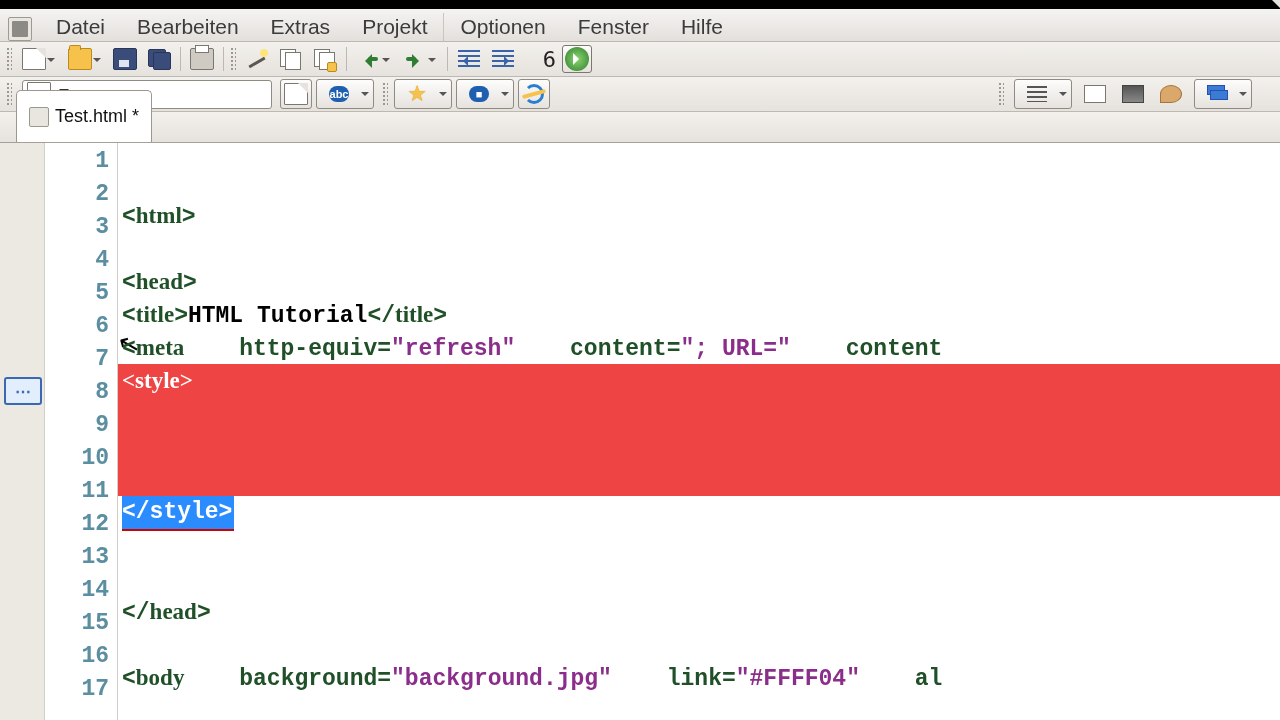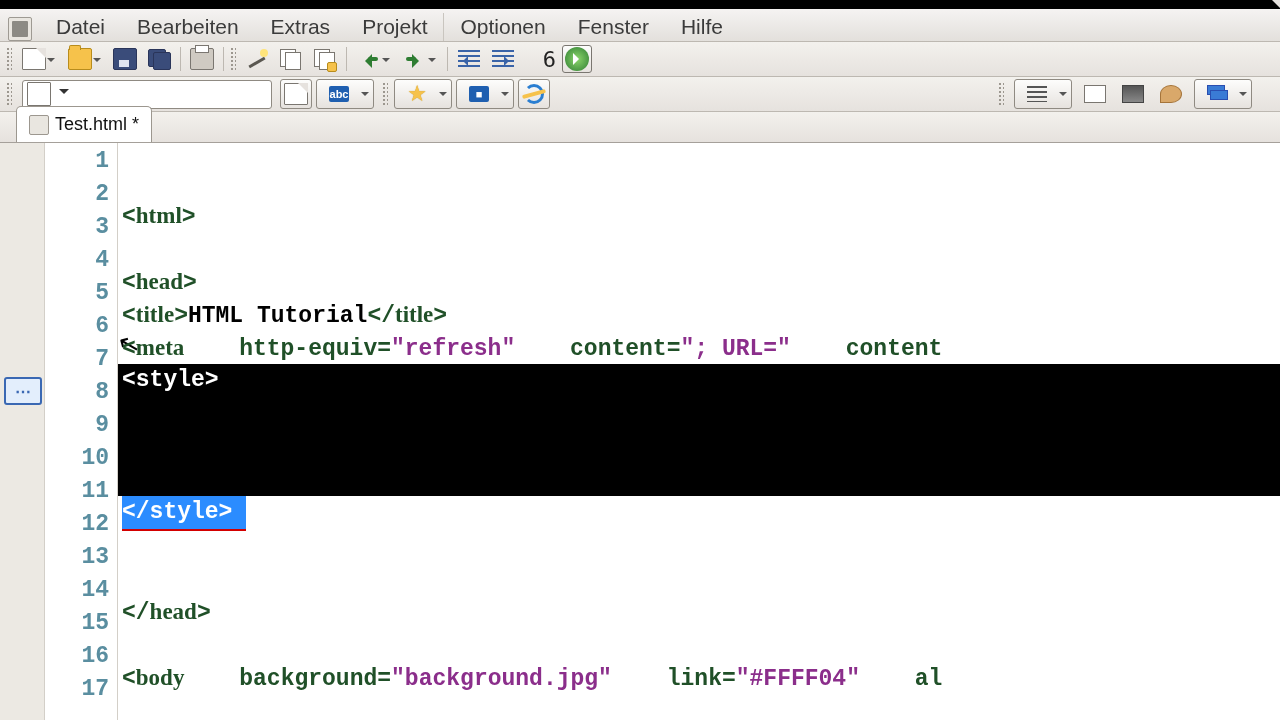--- a/index.html
+++ b/index.html
@@ -168,21 +168,21 @@
     margin: 0 6px;
   }
   .combo .ci{width:22px;height:22px;margin:0 4px;}
   .combo .ct{flex:1;font-size:20px;color:#111;}
   .combo .cd{width:18px;display:flex;align-items:center;justify-content:center;}
   .combo .cd::before{content:"";border:5px solid transparent;border-top-color:#333;}
   .box-btn{width:30px;height:28px;margin:0 2px;border:1px solid #8f8a82;border-radius:3px;background:linear-gradient(#fdfdfc,#e6e2de);display:flex;align-items:center;justify-content:center;position:relative;}
   .box-btn.with-drop{width:44px;padding-right:12px;}
   .box-btn.with-drop::after{content:"";position:absolute;right:4px;top:12px;border:4px solid transparent;border-top-color:#555;}
   .star{font-size:22px;color:#f6c24b;text-shadow:0 0 1px #b88c1c;}
-  .blue-badge{width:20px;height:16px;background:#1f5fb0;border-radius:2px;display:flex;align-items:center;justify-content:center;color:#fff;font-size:11px;font-weight:bold;}
+  .blue-badge{width:20px;height:16px;background:#1f5fb0;border-radius:8px;display:flex;align-items:center;justify-content:center;color:#fff;font-size:11px;font-weight:bold;}
   .ie{position:relative;width:24px;height:24px;}
   .ie::before{content:"";position:absolute;inset:2px;border:3px solid #2a7ed1;border-radius:50%;border-left-color:transparent;}
   .ie::after{content:"";position:absolute;left:0;right:0;top:10px;height:4px;background:#f6c24b;border-radius:2px;transform:rotate(-15deg);}
   .toolbar2 .spacer{flex:1;}
   .right-cluster{display:flex;align-items:center;gap:4px;padding-right:26px;}
   .lines-icon{width:20px;height:16px;background:repeating-linear-gradient(#555,#555 2px,transparent 2px,transparent 5px);}
   .rect-white{width:20px;height:16px;border:1px solid #7a7670;background:#fff;}
   .rect-dark{width:20px;height:16px;background:linear-gradient(#555,#888);border:1px solid #444;}
   .palette{width:20px;height:16px;border-radius:50% 50% 50% 0;background:#d9a86a;border:1px solid #a5743a;}
   .stack-icon{width:20px;height:18px;position:relative;}
@@ -196,21 +196,21 @@
     align-items:flex-end;
     height:30px;
     background:linear-gradient(#f3f1ed,#e6e2de);
     border-bottom:1px solid #a5a09a;
     padding-left:16px;
   }
   .tab{
     display:flex;
     align-items:center;
     height:27px;
-    padding:4px 12px;
+    padding:12px 12px;
     margin-right:2px;
     background:linear-gradient(#fdfdfc,#eceae6);
     border:1px solid #9c978f;
     border-bottom:none;
     border-radius:5px 5px 0 0;
     font-size:18px;
     color:#1554d1;
   }
   .tab.active{background:#fff;color:#111;}
   .tab .ti{width:18px;height:18px;background:#e9e6e0;border:1px solid #9c978f;margin-right:6px;border-radius:2px;}
@@ -275,34 +275,35 @@
     height:33px;
     font-family:"Consolas","Courier New",monospace;
     font-size:23px;
     font-weight:bold;
     line-height:33px;
     padding-left:4px;
     box-sizing:border-box;
     position:relative;
   }
   .cl.selected{
-    background:#000000;
+    background:#ef4444;
     color:#fff;
+    font-family:Liberation Serif, serif;
   }
   
   .d{color:#205028;}      
   .tg{color:#205028;font-family:Liberation Serif, serif;}     
   .attr{color:#205028;margin-left:41px;}   
   .str{color:#8b2e8b;}    
   .txt{color:#000;}
   .sel-seg{
     display:inline-block;
     background:#2b8cff;
     color:#fff;
-    padding-right:14px;
+    padding-right:2px;
   }
   .underline-red{
     border-bottom:2px solid #d40000;
   }
   
   .cursor-arrow{
     position:absolute;
     left:0px;
     top:186px;
     font-size:26px;

